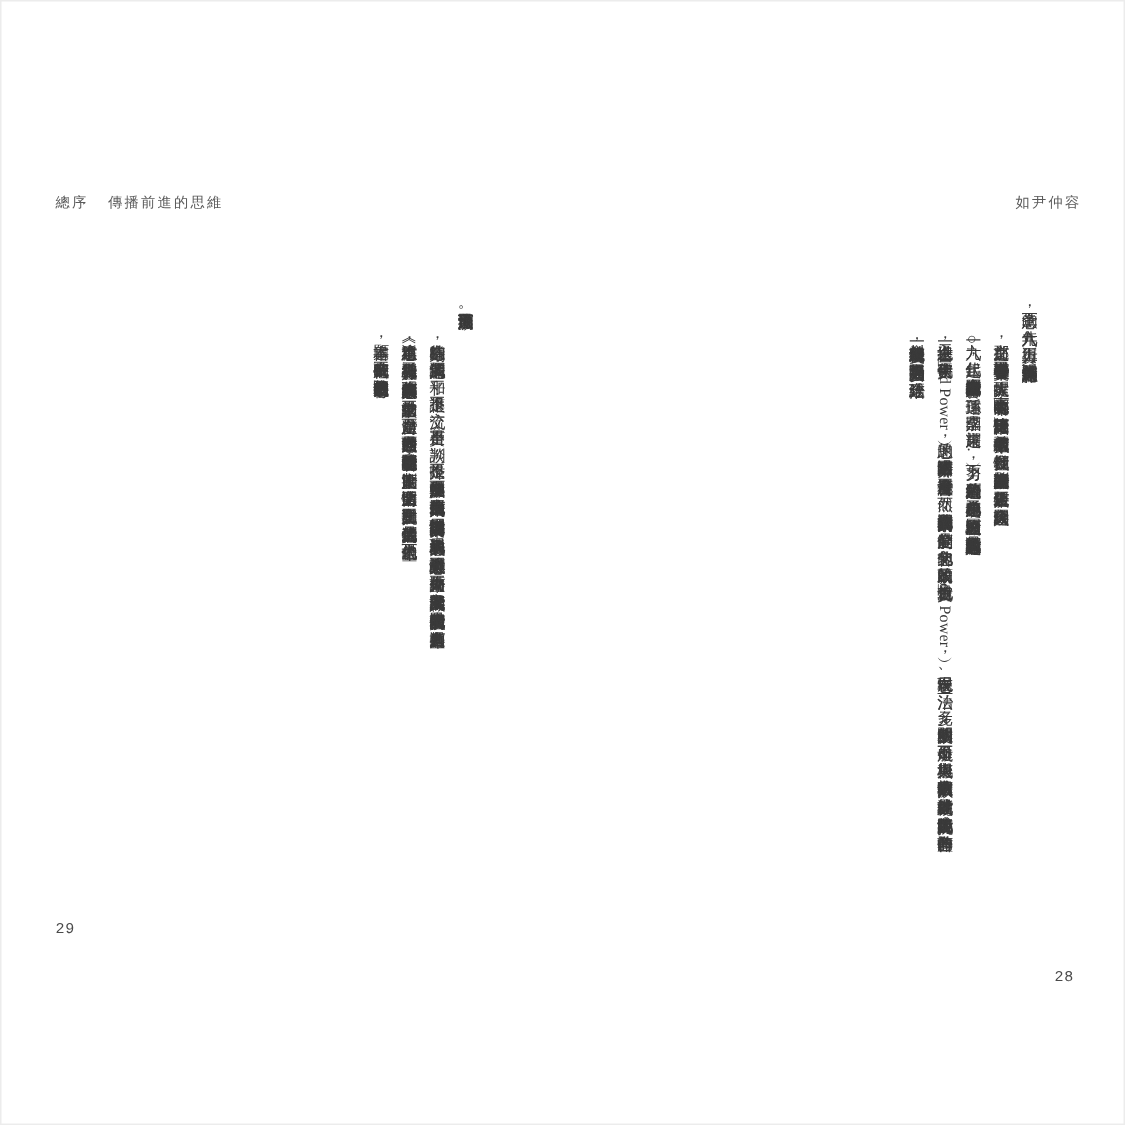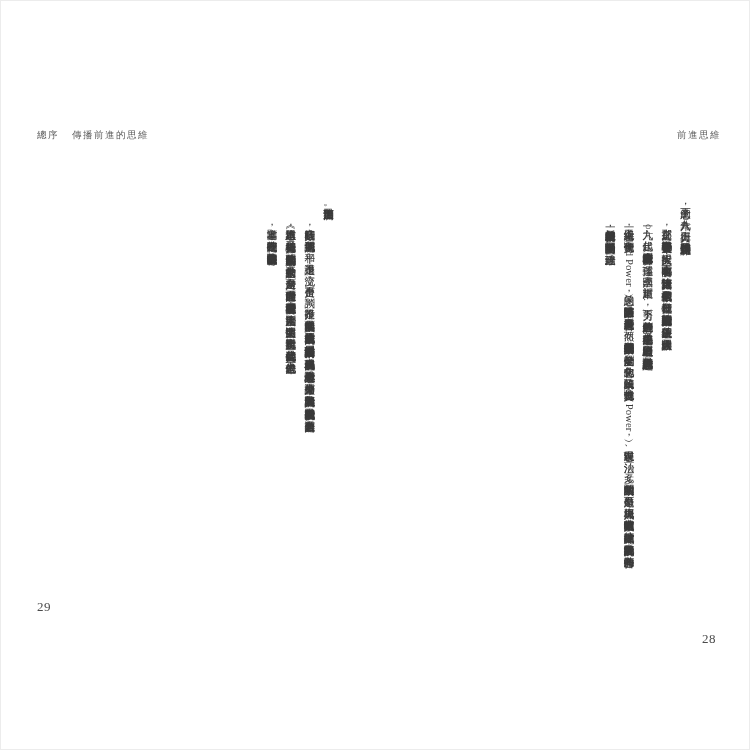--- a/index.html
+++ b/index.html
@@ -10,21 +10,21 @@
     overflow: hidden;
   }
   .spread {
     position: relative;
     width: 748px; height: 748px;
     background: #ffffff;
     border: 1px solid #ececec;
     box-sizing: content-box;
   }
   .page { position: absolute; top: 0; width: 375px; height: 750px; }
-  .page-left  { left: 0; padding-left: 19px; }
+  .page-left  { left: 0; }
   .page-right { left: 373px; }
 
   .running-head {
     position: absolute; top: 128px;
     font-size: 9.5px; color: #5a5a5a;
     letter-spacing: 1.5px; white-space: nowrap;
   }
   .rh-left  { left: 36px; }
   .rh-right { right: 28px; }
   .rh-section { margin-right: 13px; }
@@ -39,22 +39,22 @@
     color: #3a3a3a;
     text-align: justify;
   }
   .vtext-left  { right: 58px; width: 258px; }
   .vtext-right { right: 55px; width: 266px; }
 
   .para { margin: 0; padding: 0; text-indent: 2em; }
   .para.cont { text-indent: 0; }
 
   .pagenum {
-    position: absolute; top: 598px;
-    font-size: 13px; color: #4a4a4a; letter-spacing: 0.5px;
+    position: absolute; top: 614px;
+    font-size: 10px; color: #4a4a4a; letter-spacing: 0.5px; font-family: Liberation Mono, monospace;
   }
   .pn-left  { left: 36px; }
   .pn-right { right: 33px; margin-top: 32px; }
 </style>
 </head>
 <body>
 
 <div class="spread">
 
   <div class="page page-left">
@@ -65,21 +65,21 @@
       <p class="para cont">濟已進入更加不可預測。</p>
       <p class="para">在這樣的時刻，我們要沉痛地認清：和平，不是退讓；交流，不是賣台；談判，不是投降，而是文明進展的轉捩點。在這片土地居住的兩千三百萬人民，用理性與對話搭建溝通與信任的橋梁，展現追求和平的決心與勇氣，不讓恐懼與敵意分裂人心，不論外力如何壓來，內部若能凝聚人民的共識，人民若能記住文明與和平的價值，人類還有共處的希望。</p>
       <p class="para">這本《前進思維》，集結了我和王力行發行人、張作錦顧問多年來的觀察與省思，它不是抽象的空談，而是立足台灣、面向世界的實踐理念。我們盼望讀者能在書中看見：制度比人治重要，文明比激情重要，和平比對抗重要。這是我們這一代的責任，也是下一代的希望。</p>
       <p class="para">願這本書，在不確定的時代裡，依然孕育出更多堅韌的「觀念種子」。</p>
     </div>
     <div class="pagenum pn-left">29</div>
   </div>
 
   <div class="page page-right">
     <div class="running-head rh-right">
-      <span class="rh-title">前進思維</span>
+      <span class="rh-title">如尹仲容</span>
     </div>
     <div class="vtext vtext-right">
       <p class="para cont">的意念下，一九八六年，與王力行、張作錦共同創辦了《遠見》雜誌。</p>
       <p class="para">在那之前，已有機會在《聯合報》發表了一些文章，提醒大家：「天下哪有白吃的午餐」、「決策錯誤比貪汙更可怕」，前者要求我們拒絕依賴，發揮自我韌性；後者則強調政治清廉固然重要，但若缺乏正確決策，國家仍會誤入歧途。</p>
       <p class="para">一九六○年代起，台灣在經國先生與一群改革者（如尹仲容、孫運璿、李國鼎、趙耀東……）努力下，曾創造經濟的起飛，也奠定了小康的基礎。回顧這段歷史經驗，是我們今天討論「前進思維」的起點。</p>
       <p class="para">進入二十一世紀，二十年代「硬實力」（Hard Power）的迷思，透過國防預算不斷攀升，再度籠罩世界及台灣社會。然而，我深信真正能帶來安全與繁榮的，是制度的健全、文化的包容、政策的親民，也就是「軟實力」（Soft Power），它展現在民主、法治、多元、開放與文明的累積，而不是航母、坦克與無人機，唯有軟實力的累積與擴散，才能讓世界信賴彼此，也才能避免陷入紅海的對抗，轉向藍海的合作。</p>
       <p class="para">自川普於一年前就任美國總統後，國際局勢陷入更動盪不安，全球政治經</p>
     </div>
     <div class="pagenum pn-right">28</div>
   </div>

